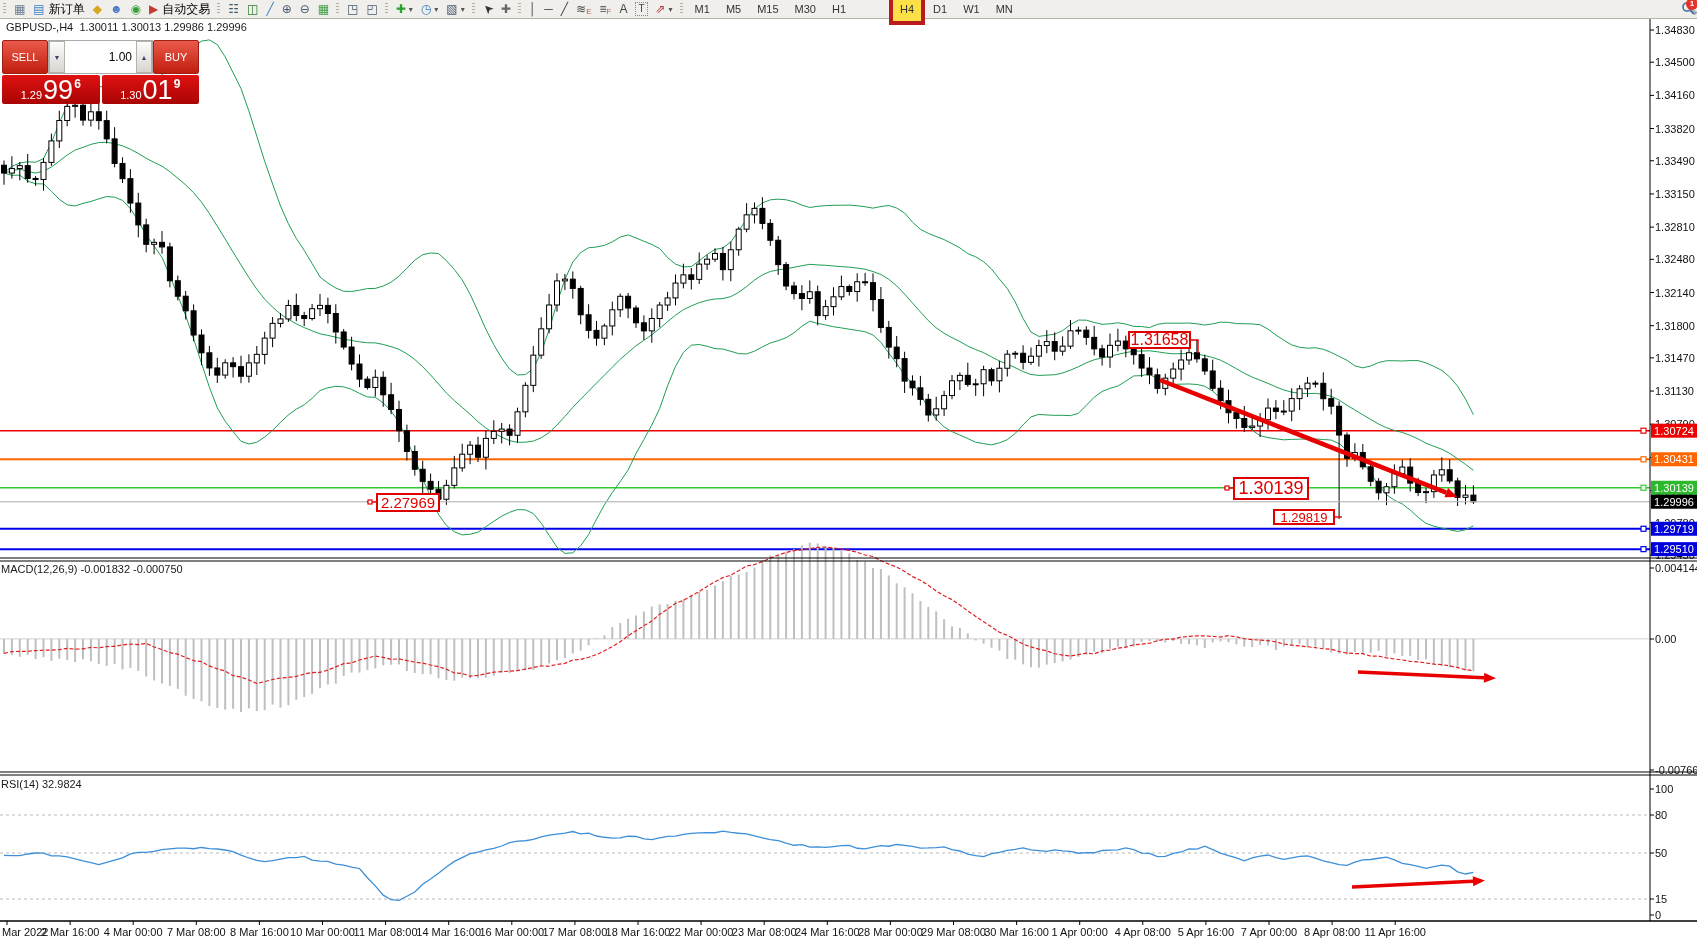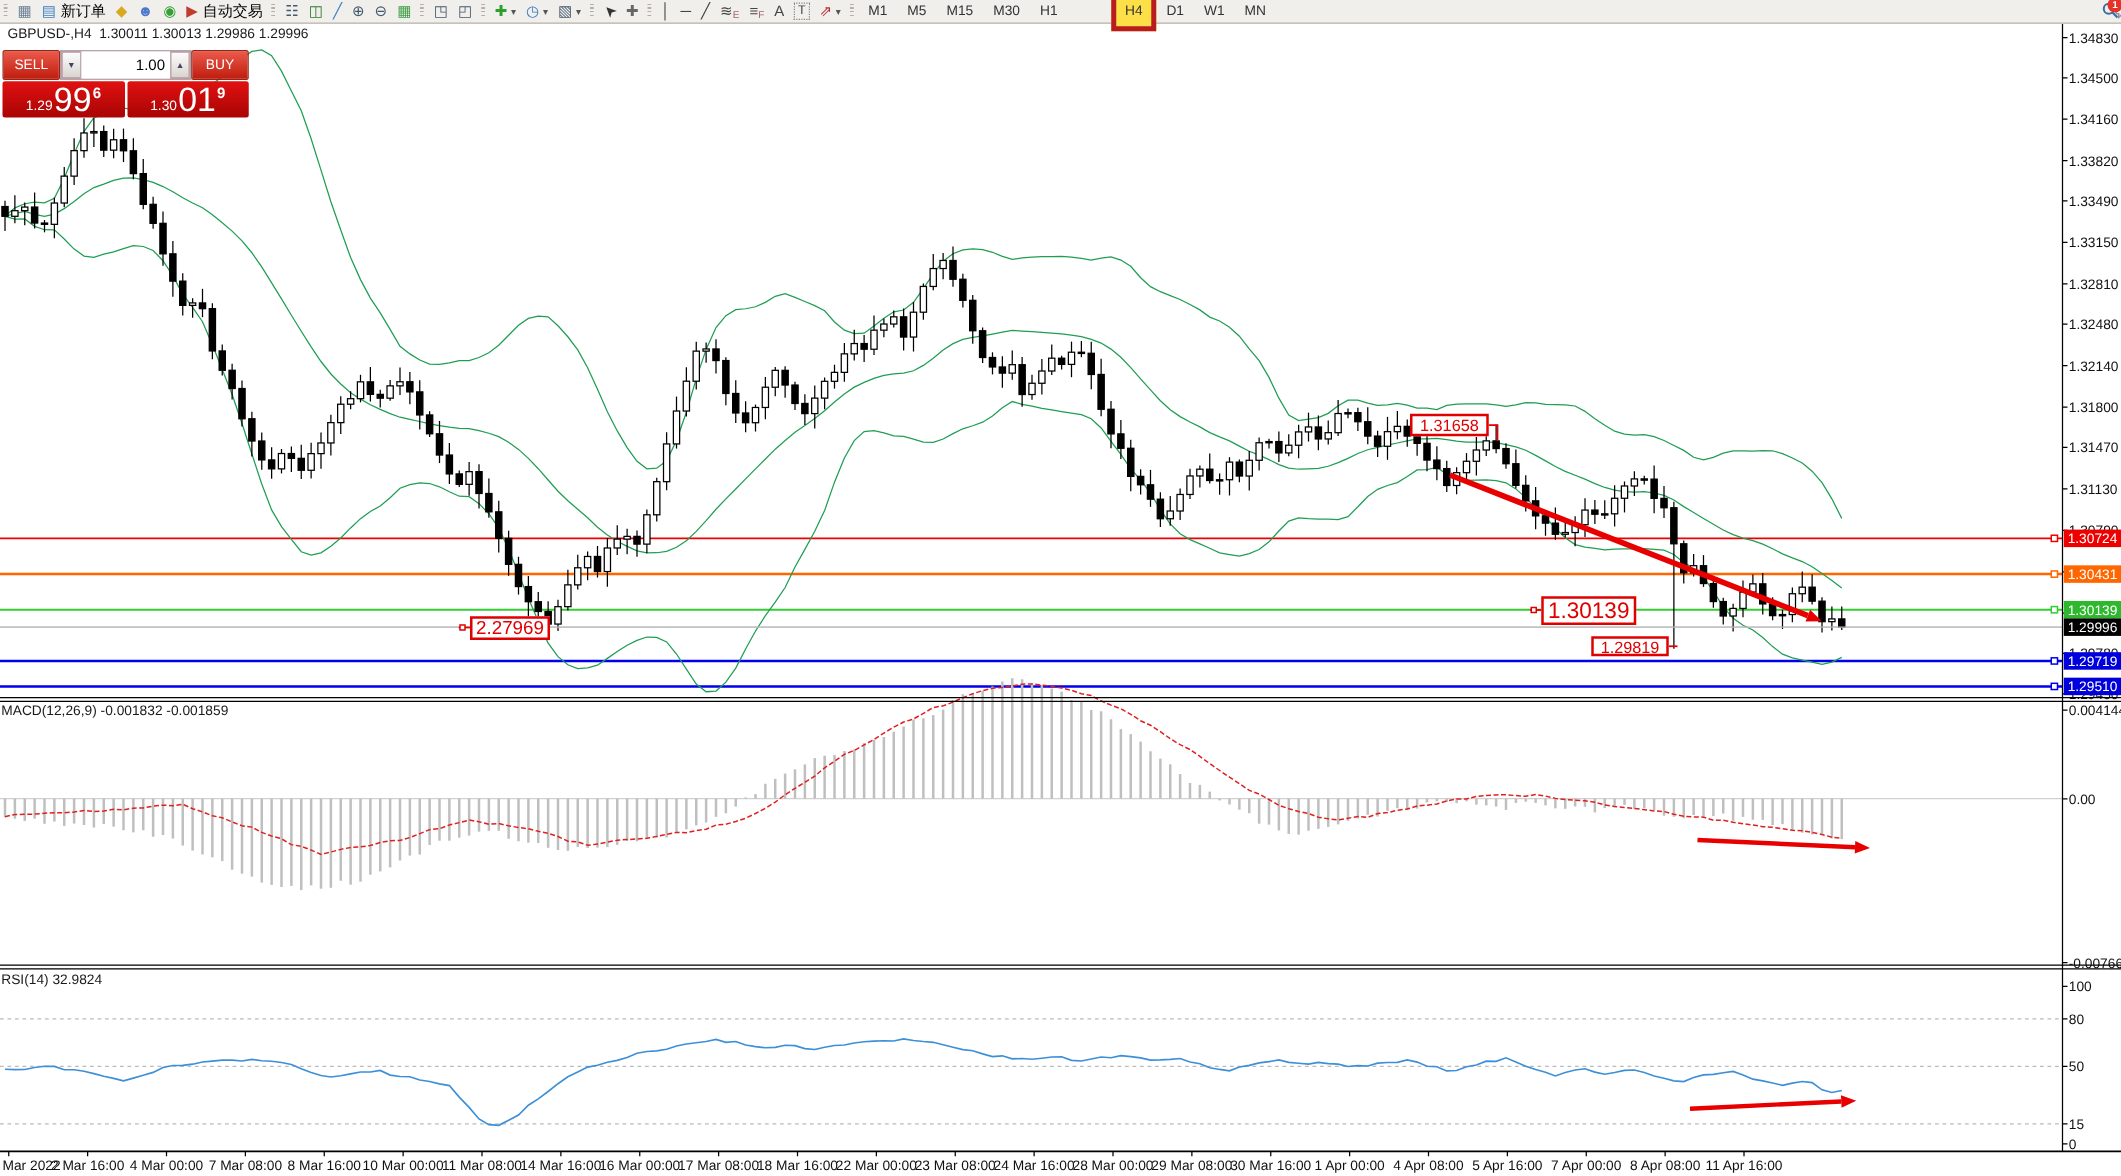--- a/index.html
+++ b/index.html
@@ -26,21 +26,21 @@
     width:12px;height:12px;font-size:8px;font-weight:bold;text-align:center;line-height:12px;font-style:normal;}
   
   #chart-layer{position:absolute;left:0;top:0;width:1697px;height:941px;}
   svg{position:absolute;left:0;top:0;}
   .ohlc{position:absolute;left:6px;top:21px;font-size:11px;color:#1a1a1a;z-index:5;white-space:nowrap;}
   .ind-label{position:absolute;left:1px;font-size:11px;color:#1a1a1a;z-index:5;white-space:nowrap;}
   .anno{position:absolute;border:2px solid #e00000;background:#fff;color:#e00000;z-index:6;
     display:flex;align-items:center;justify-content:center;box-sizing:border-box;white-space:nowrap;}
   
   .qp{position:absolute;left:2px;top:40px;width:197px;z-index:10;font-family:inherit;}
-  .qp-row1{display:flex;height:24px;}
+  .qp-row1{display:flex;height:34px;}
   .qp-sell,.qp-buy{width:46px;color:#fff;font-size:11px;border:1px solid #9c2014;border-radius:2px;
     background:linear-gradient(#ea5a4b,#c01d0e);font-family:inherit;padding:0;}
   .qp-step{flex:1;display:flex;border:1px solid #aaa;background:#ec4899;align-items:stretch;}
   .qp-dn,.qp-up{width:16px;font-size:7px;color:#446;background:linear-gradient(#fdfdfd,#d8d5cf);
     border:1px solid #b5b1a8;padding:0;font-family:inherit;}
   .qp-vol{flex:1;border:none;width:60px;text-align:right;font-size:12px;padding:0 4px;font-family:inherit;}
   .qp-row2{display:flex;height:29px;margin-top:1px;gap:2px;}
   .qp-price{flex:1;background:linear-gradient(#e01111,#a90404);border-radius:2px;color:#fff;
     display:flex;align-items:flex-end;justify-content:center;padding-bottom:0;position:relative;}
   .qp-price .pp{font-size:11px;font-weight:normal;margin:0 1px 3px 0;}
@@ -762,29 +762,29 @@
       <rect x="368" y="500" width="4" height="4" fill="#fff" stroke="#e00000" stroke-width="1.2"></rect>
     </svg>
 
   <div class="ohlc">
     <span>GBPUSD-,H4</span>&nbsp;
     <span>1.30011 1.30013 1.29986 1.29996</span>
   </div>
 
   <div class="ind-label" style="top:563px">
     <span>MACD(12,26,9)</span>
-    <span>-0.001832 -0.001859</span>
+    <span>-0.001832 -0.000750</span>
   </div>
   <div class="ind-label" style="top:778px">
     <span>RSI(14)</span>
     <span>32.9824</span>
   </div>
 
   <div id="annos">
-      <div class="anno" style="left: 1128px; top: 331px; width: 63px; height: 18px; font-size: 13px;">1.31658</div>
+      <div class="anno" style="left: 1128px; top: 331px; width: 63px; height: 18px; font-size: 16px;">1.31658</div>
       <div class="anno" style="left: 1233px; top: 477px; width: 76px; height: 23px; font-size: 18px;">1.30139</div>
       <div class="anno" style="left: 1273px; top: 509px; width: 62px; height: 16px; font-size: 13px;">1.29819</div>
       <div class="anno" style="left: 376px; top: 493px; width: 64px; height: 19px; font-size: 15px;">2.27969</div>
     </div>
 
   <div class="qp">
     <div class="qp-row1">
       <button class="qp-sell">SELL</button>
       <span class="qp-step">
         <button class="qp-dn">▼</button>

